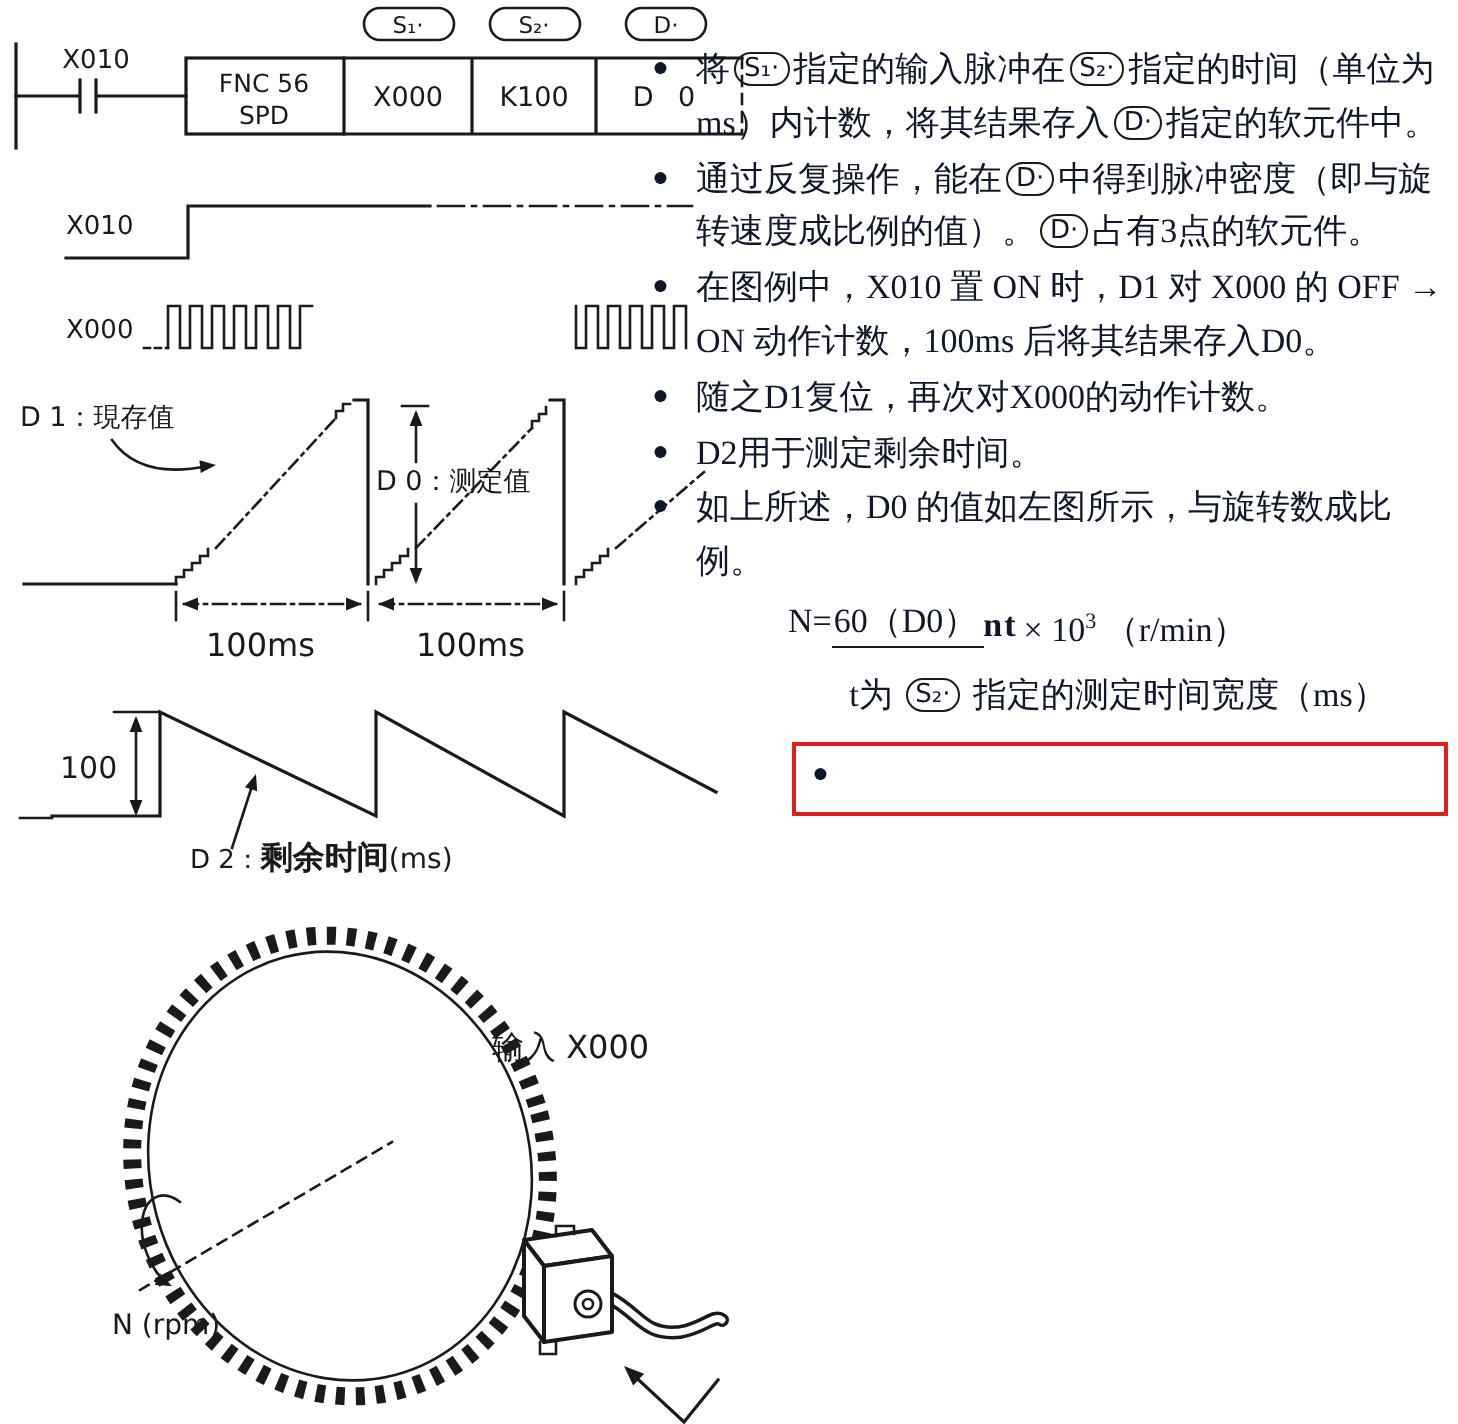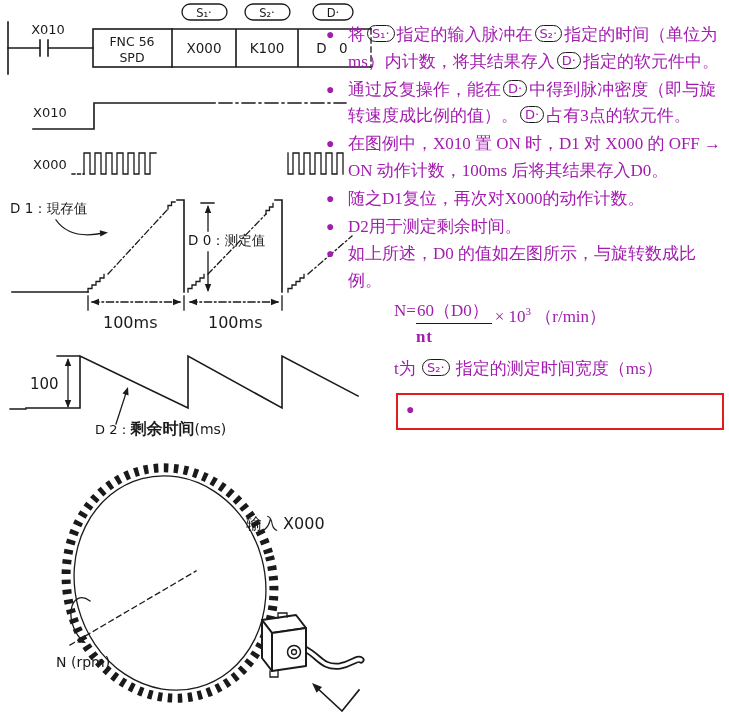--- a/index.html
+++ b/index.html
@@ -1,37 +1,37 @@
 <!DOCTYPE html>
 <html><head>
 <meta charset="utf-8">
 <style>
   html,body{margin:0;padding:0;background:#fff;}
-  .page{position:relative;width:729px;height:712px;background:#ffffff;color:#a21caf;
+  .page{position:relative;width:729px;height:712px;background:#ffffff;color:#0f172a;
         font-family:"Liberation Serif","DejaVu Serif",serif;overflow:hidden;}
   .page svg{position:absolute;}
   .page svg text{fill:#1a1a1a;font-family:"DejaVu Sans","Liberation Sans",sans-serif;}
   .ink{stroke:#1a1a1a;fill:none;stroke-width:1.6;stroke-linecap:square;}
   .thin{stroke-width:1.3;}
   .ah{fill:#1a1a1a;stroke:none;}
 
   .bullets{position:absolute;left:326px;top:22px;width:398px;
            font-size:17px;line-height:26.8px;}
   .bullet{display:flex;margin:0 0 1px 0;}
   .marker{flex:none;width:22px;font-size:14px;}
   .bbody{flex:1;min-width:0;}
   .pill{display:inline-block;border:1.4px solid #1a1a1a;border-radius:9px;
         padding:0 4px;margin:0 2px;font-size:13px;line-height:15px;vertical-align:2px;
         font-family:"DejaVu Sans","Liberation Sans",sans-serif;white-space:nowrap;}
   .formula{display:flex;align-items:flex-start;margin:5px 0 0 46px;font-size:17px;line-height:22px;}
-  .frac{display:inline-flex;flex-direction:column;margin:0 3px 0 0;}
+  .frac{display:inline-flex;flex-direction:row;margin:0 3px 0 0;}
   .frac .num{border-bottom:1.6px solid #1a1a1a;padding:0 3px 1px 1px;}
   .frac .den{padding-top:2px;letter-spacing:1px;font-weight:bold;}
   .fsuf sup{font-size:11px;}
-  .note{margin:8px 0 2px 46px;}
+  .note{margin:8px 0 2px 46px;text-align:center;}
   .boxed{border:2px solid #e11d1d;margin:8px 0 0 70px;padding:2px 4px 5px 8px;font-size:16px;line-height:26px;}
 </style>
 </head>
 <body>
 
 <div class="page">
 
   <svg style="left:0;top:0" width="390" height="88" viewBox="0 0 390 88">
     <g>
       <rect class="ink thin" x="182" y="4" width="45" height="16" rx="8"></rect>

